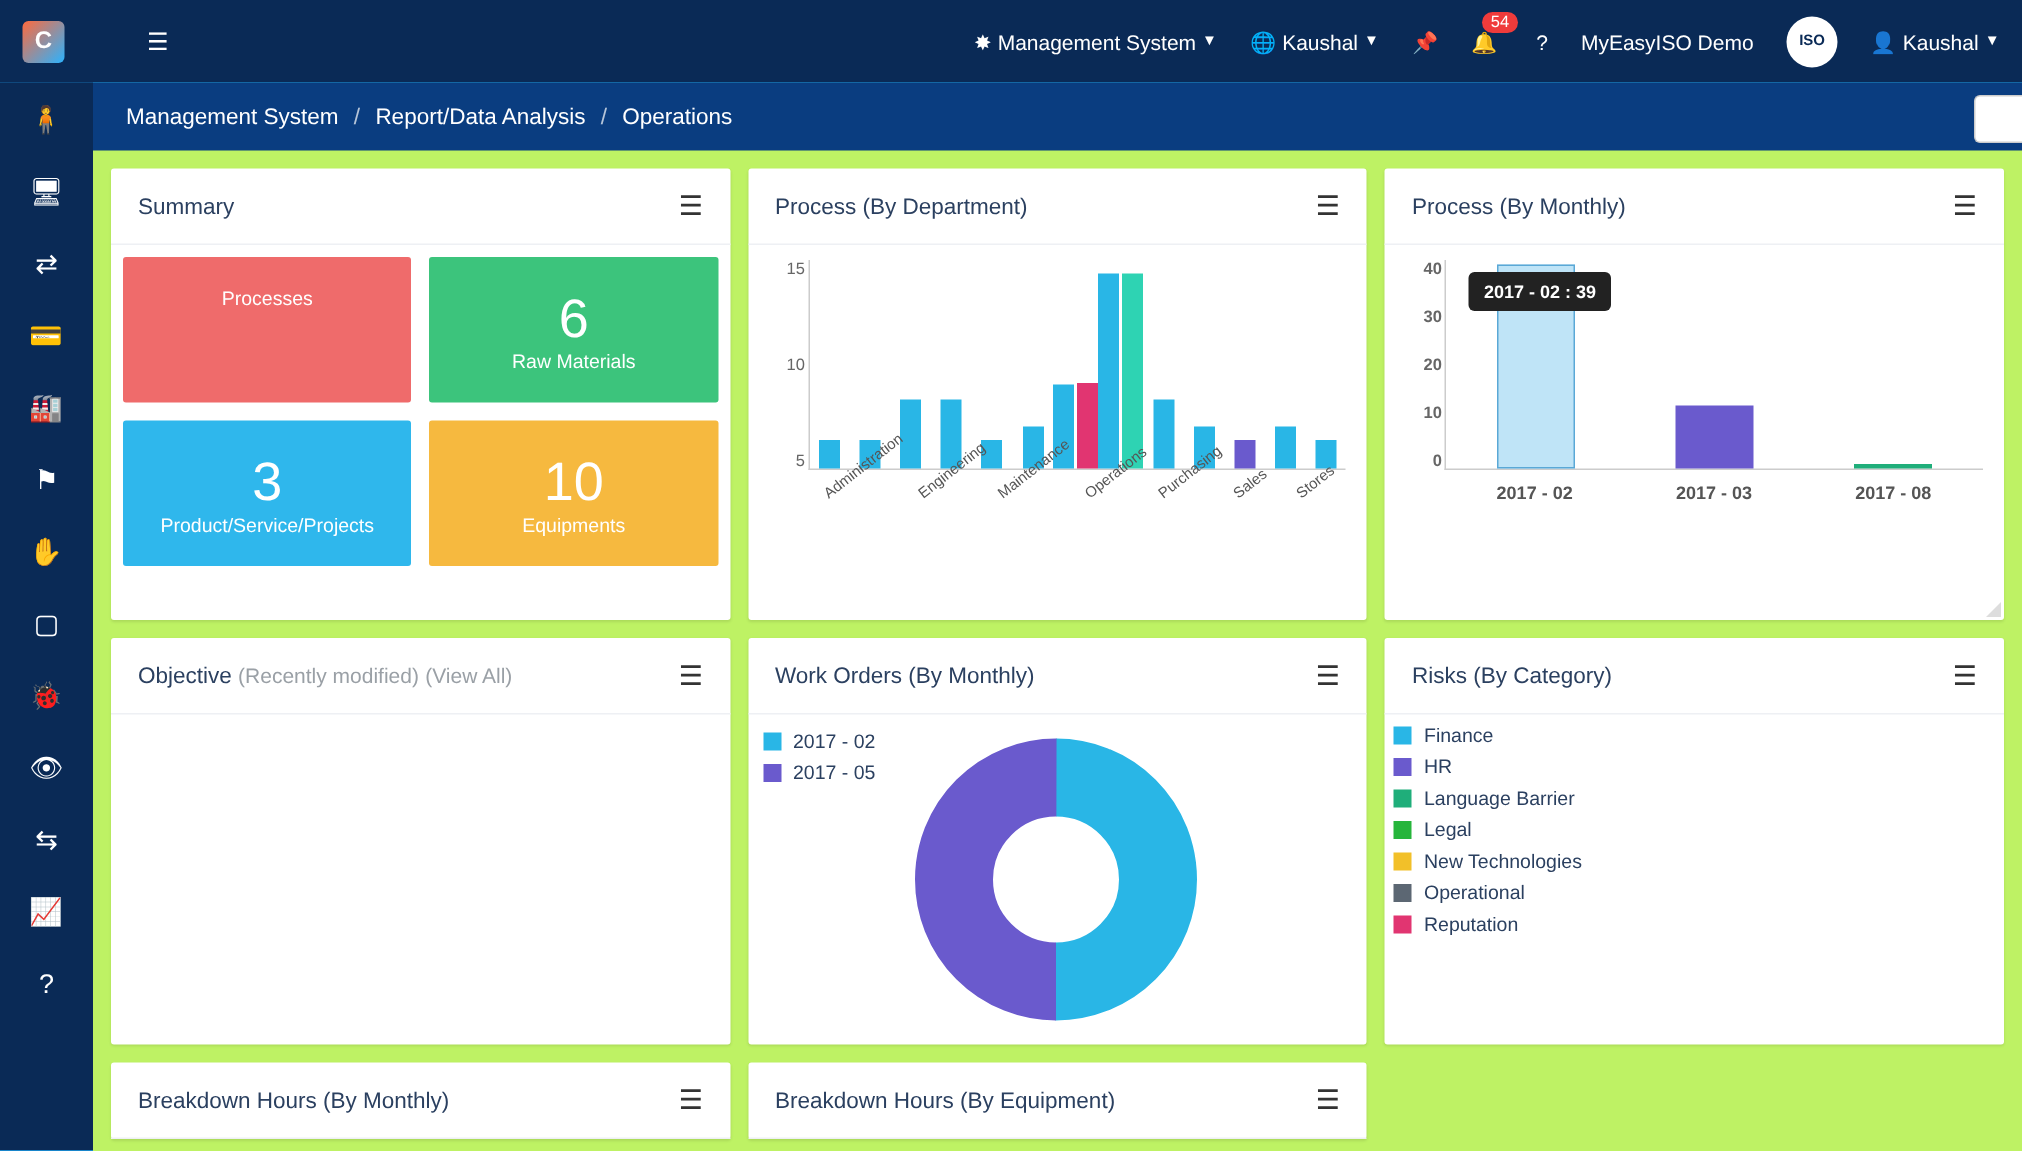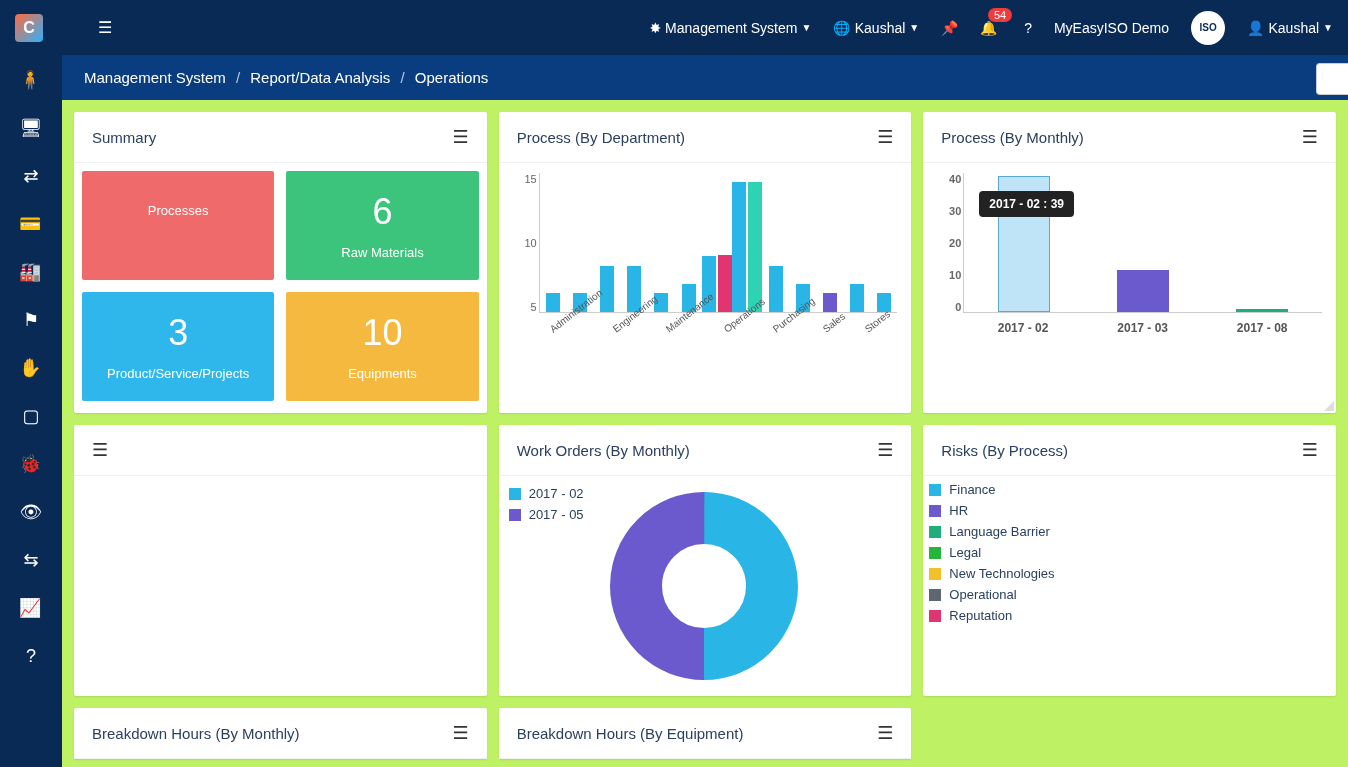--- a/index.html
+++ b/index.html
@@ -21,21 +21,21 @@
 .breadcrumb-bar .sep { margin:0 6px; opacity:.7; }
 .gear-float { position:absolute; top:8px; right:0; width:32px; height:32px; background:#fff; display:flex; align-items:center; justify-content:center; border:1px solid #ccc; border-right:none; border-radius:4px 0 0 4px; cursor:pointer; z-index:10; }
 .dashboard { padding:12px; display:grid; grid-template-columns:repeat(3,1fr); gap:12px; }
 .panel { background:#fff; border-radius:2px; box-shadow:0 1px 2px rgba(0,0,0,.1); display:flex; flex-direction:column; }
 .panel-head { padding:14px 18px; display:flex; align-items:center; justify-content:space-between; color:#2b4060; font-size:15px; border-bottom:1px solid #eef0f4; }
 .panel-head .menu-icon { cursor:pointer; font-size:18px; color:#333; }
 .panel-body { padding:10px; flex:1; min-height:250px; }
 .summary-grid { display:grid; grid-template-columns:1fr 1fr; gap:12px; padding:8px; }
 .summary-card { color:#fff; text-align:center; padding:20px 8px; border-radius:2px; }
 .summary-card .num { font-size:36px; font-weight:300; }
-.summary-card .lbl { font-size:13px; margin-top:12px; }
+.summary-card .lbl { font-size:13px; margin-top:0; }
 .c-red{background:#ef6b6b;} .c-green{background:#3cc47c;} .c-blue{background:#2fb7ec;} .c-yellow{background:#f6b93f;}
 .obj-body { padding:16px; color:#2b4060; font-size:14px; line-height:1.5; }
 .obj-head span.sub { color:#9aa0a6; font-size:14px; }
 .bar-chart { position:relative; height:170px; padding:4px 0 0 30px; }
 .y-axis { position:absolute; left:0; top:0; bottom:30px; width:28px; display:flex; flex-direction:column; justify-content:space-between; align-items:flex-end; font-size:11px; color:#666; }
 .plot { position:absolute; left:30px; right:4px; top:0; bottom:30px; border-left:1px solid #ccc; border-bottom:1px solid #ccc; display:flex; align-items:flex-end; }
 .bar-group { flex:1; display:flex; align-items:flex-end; justify-content:center; gap:2px; height:100%; }
 .bar { width:14px; }
 .x-labels { position:absolute; left:30px; right:4px; bottom:0; height:28px; display:flex; }
 .x-labels span { flex:1; font-size:10px; color:#555; transform:rotate(-38deg); transform-origin:left top; white-space:nowrap; text-align:left; padding-top:14px; }
@@ -226,27 +226,32 @@
                 <div class="bar-group">
                   <div class="bar" style="height: 2.5%; background: rgb(31, 174, 122);"></div>
                 </div>
               </div>
               <div class="x-labels">
                 <span style="transform: none; text-align: center; padding-top: 6px; font-size: 12px;">2017 - 02</span>
                 <span style="transform: none; text-align: center; padding-top: 6px; font-size: 12px;">2017 - 03</span>
                 <span style="transform: none; text-align: center; padding-top: 6px; font-size: 12px;">2017 - 08</span>
               </div>
             </div>
-          <div class="tooltip" style="left:56px;top:28px;">2017 - 02 : 39</div>
+          <div class="tooltip" style="left:56px;top:18px;">2017 - 02 : 39</div>
         </div>
         <div class="resize-handle"></div>
       </div>
 
       <div class="panel">
         <div class="panel-head obj-head">
+          <span>
+            <span>Objective</span>
+            <span class="sub">(Recently modified)</span>
+            <span class="sub">(View All)</span>
+          </span>
           <span class="menu-icon">☰</span>
         </div>
       </div>
 
       <div class="panel">
         <div class="panel-head">
           <span>Work Orders (By Monthly)</span>
           <span class="menu-icon">☰</span>
         </div>
         <div class="donut-wrap">
@@ -262,21 +267,21 @@
             </div>
           <svg width="200" height="200" viewBox="0 0 100 100">
             <circle cx="50" cy="50" r="34" fill="none" stroke="#29b6e6" stroke-width="26" stroke-dasharray="106.8 213.6" transform="rotate(-90 50 50)"></circle>
             <circle cx="50" cy="50" r="34" fill="none" stroke="#6a5acd" stroke-width="26" stroke-dasharray="106.8 213.6" transform="rotate(90 50 50)"></circle>
           </svg>
         </div>
       </div>
 
       <div class="panel">
         <div class="panel-head">
-          <span>Risks (By Process)</span>
+          <span>Risks (By Category)</span>
           <span class="menu-icon">☰</span>
         </div>
         <div class="risks-wrap" style="position:relative;">
           <div class="legend" id="risks-legend">
               <div class="legend-item">
                 <span class="legend-sw" style="background:#29b6e6"></span>
                 <span>Finance</span>
               </div>
               <div class="legend-item">
                 <span class="legend-sw" style="background:#6a5acd"></span>

